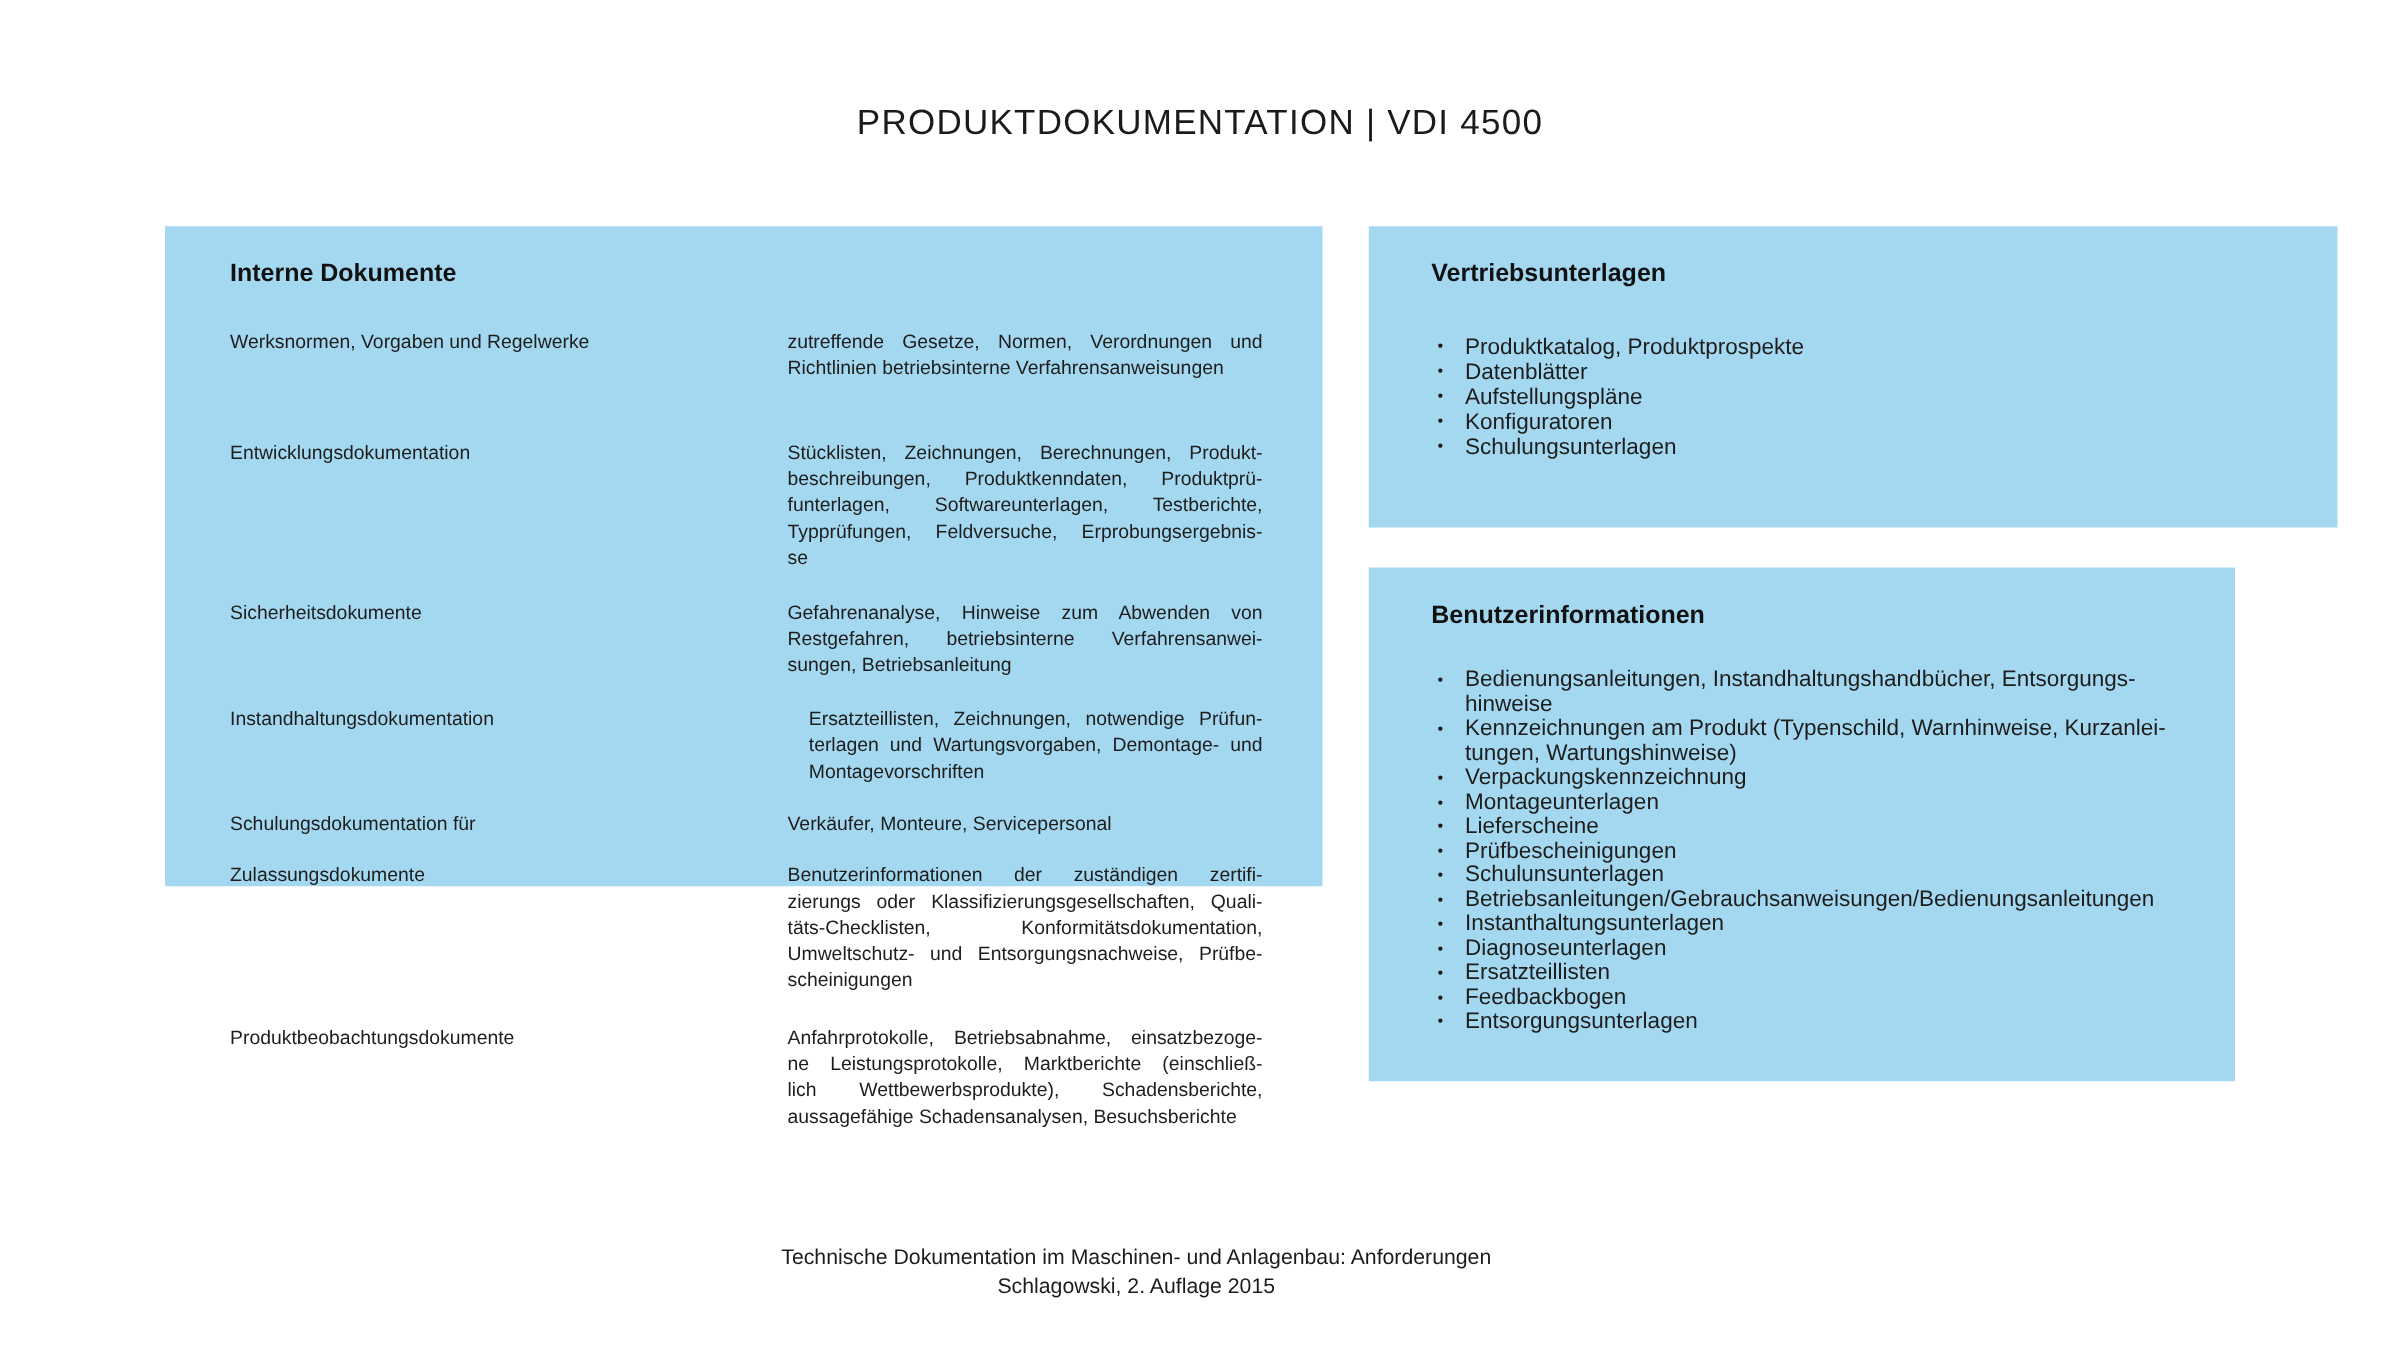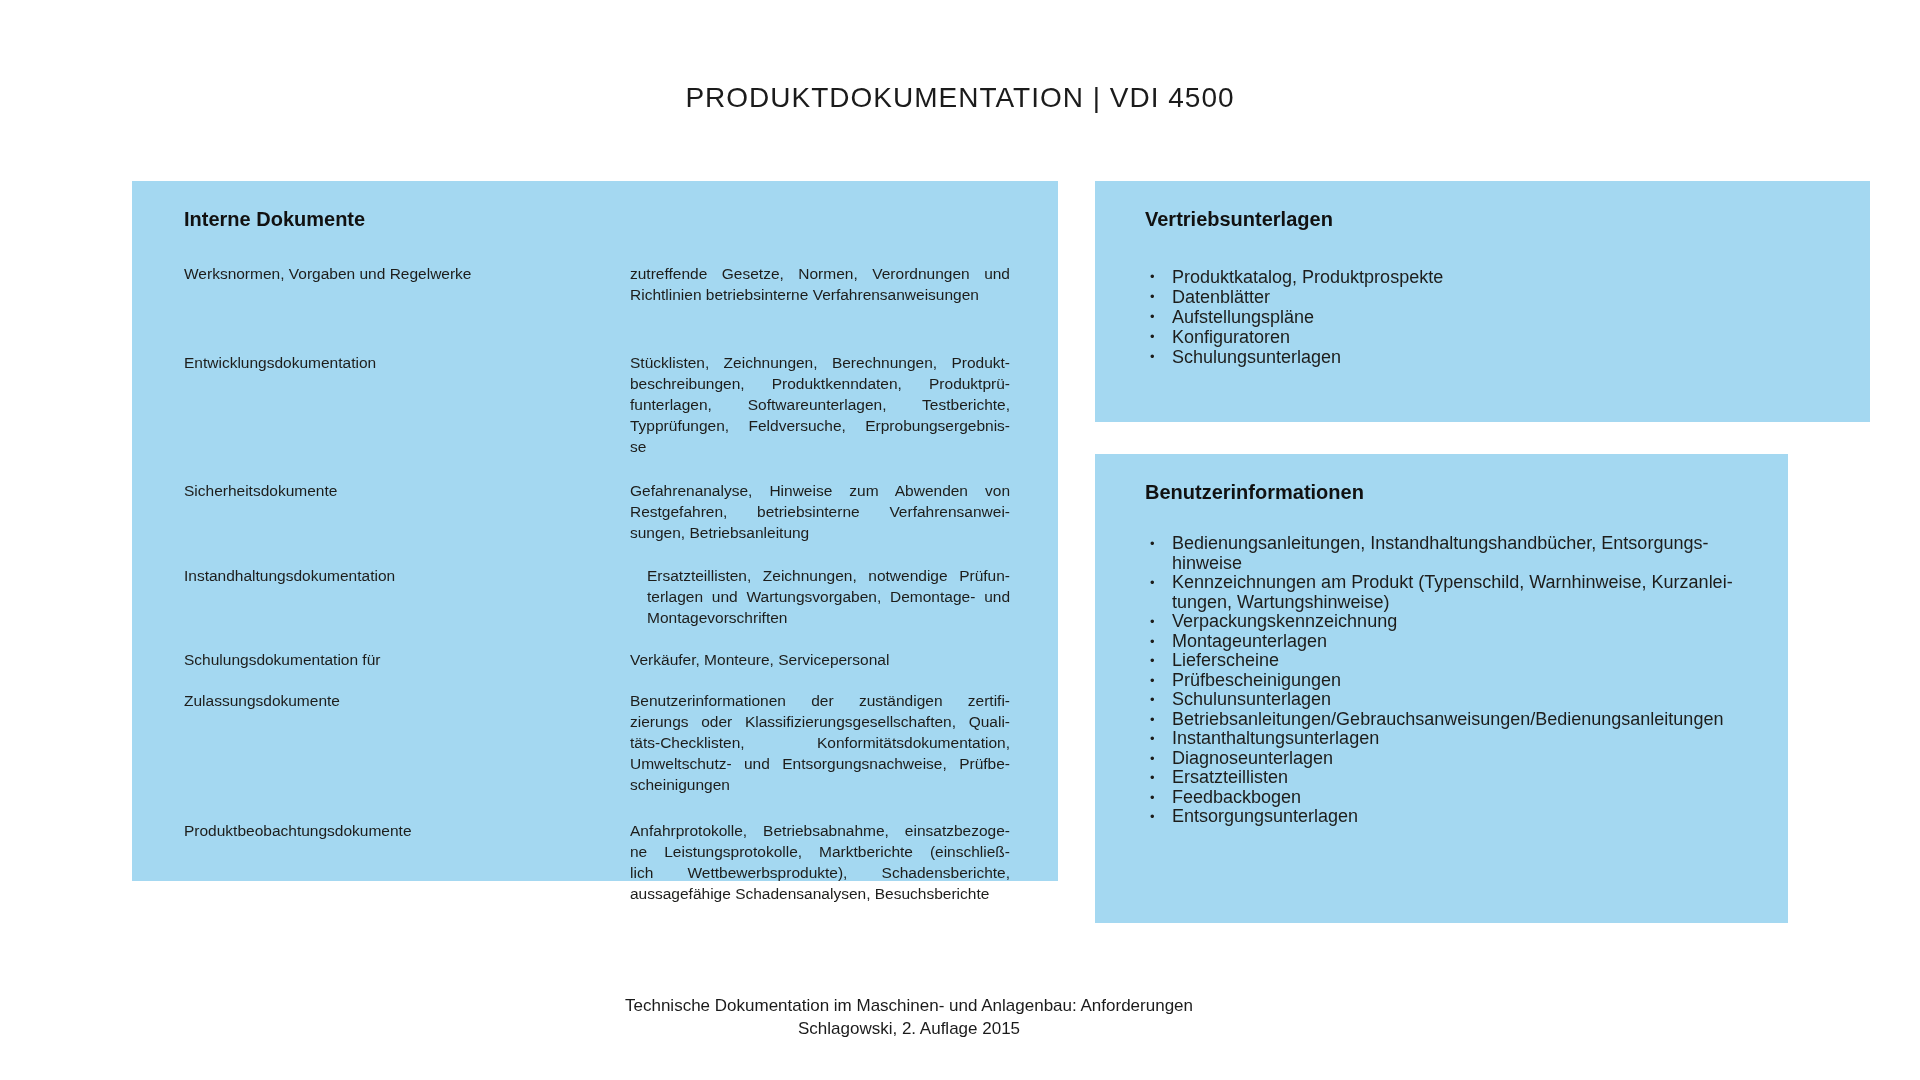--- a/index.html
+++ b/index.html
@@ -12,23 +12,23 @@
   html,body{background:var(--page_bg);}
   body{font-family:"Liberation Sans",sans-serif;color:var(--text);}
   .stage{position:relative;width:1920px;height:1080px;background:var(--page_bg);overflow:hidden;}
 
   .page-title{
     position:absolute;top:82px;left:960px;transform:translateX(-50%);
     font-size:28px;letter-spacing:1px;color:#1b1b1b;white-space:nowrap;
   }
 
   .panel{position:absolute;background:var(--panel_bg);}
-  .panel-left{left:132px;top:181px;width:926px;height:700px;padding:26px 48px 0 52px;}
+  .panel-left{left:132px;top:181px;width:926px;height:528px;padding:26px 48px 0 52px;}
   .panel-sales{left:1095px;top:181px;width:775px;height:241px;padding:26px 30px 0 50px;}
-  .panel-user{left:1095px;top:454px;width:693px;height:469px;padding:26px 30px 0 50px;}
+  .panel-user{left:1095px;top:454px;width:693px;height:411px;padding:26px 30px 0 50px;}
 
   .panel-heading{font-size:20px;font-weight:bold;color:var(--heading);line-height:24px;}
   .panel-left .panel-heading{margin-bottom:32px;}
 
   .rows{font-size:15.5px;line-height:21px;}
   .row{display:flex;align-items:flex-start;}
   .term{flex:0 0 446px;padding-right:20px;}
   .desc{flex:1;}
   .jline{text-align:justify;text-align-last:justify;}
   .line{text-align:left;}

